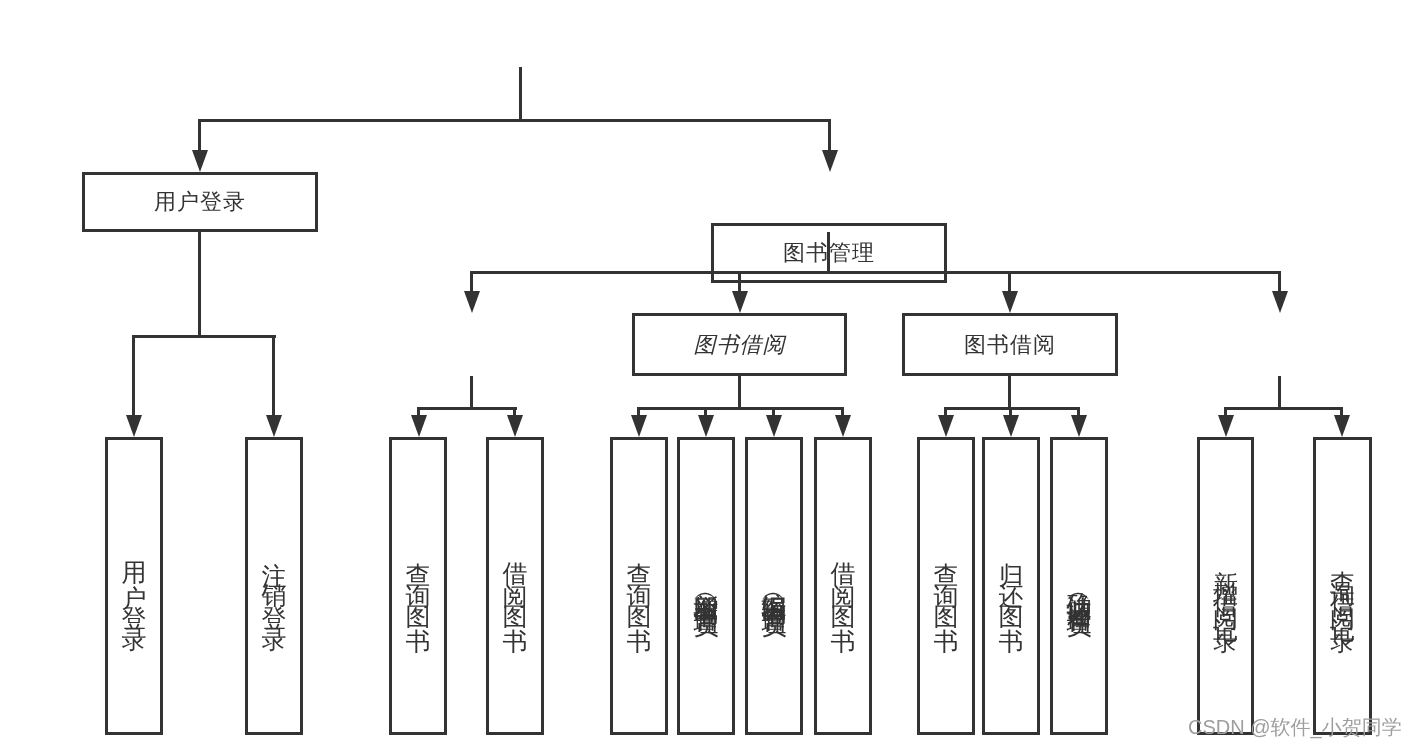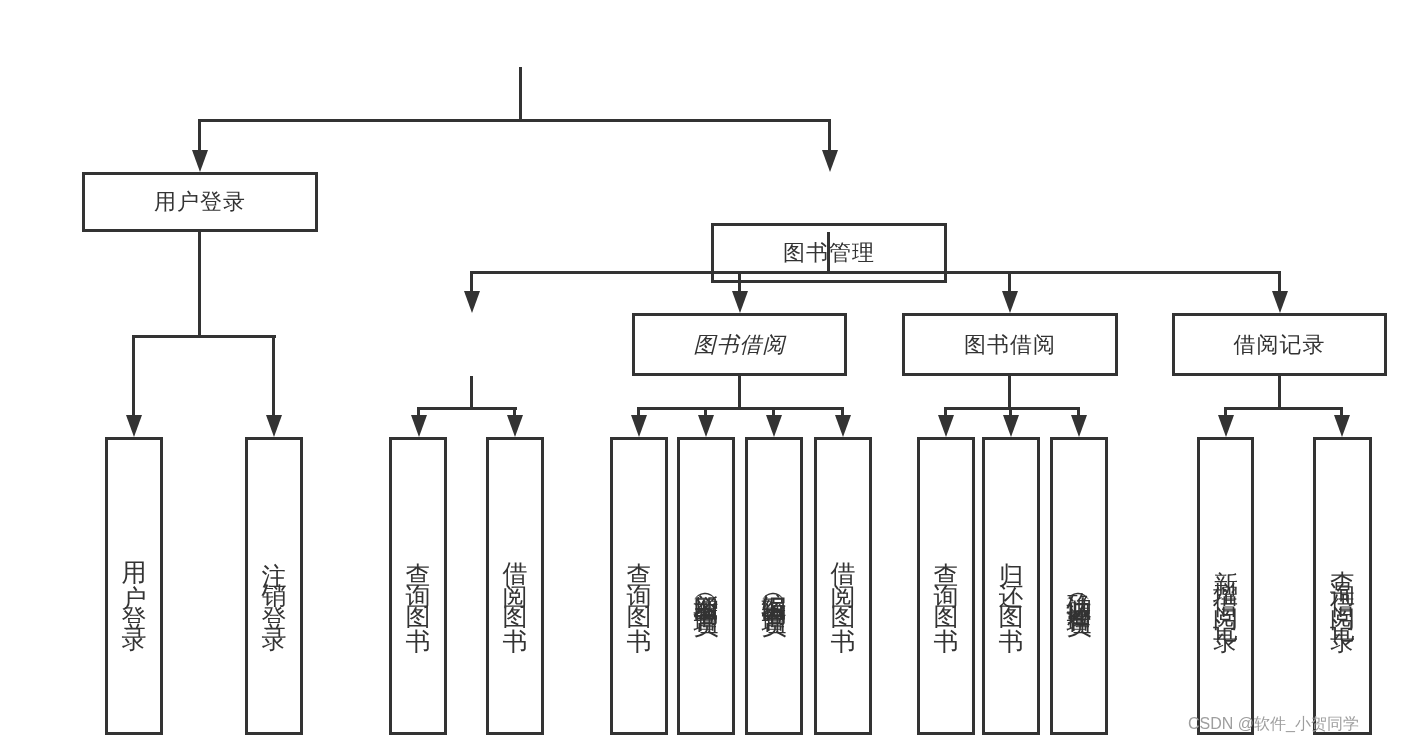--- a/index.html
+++ b/index.html
@@ -28,21 +28,21 @@
   .vline{position:absolute;width:3px;background:var(--line,#333333);}
   .hline{position:absolute;height:3px;background:var(--line,#333333);}
   .arrowhead{
     position:absolute;width:0;height:0;
     border-left:8px solid transparent;
     border-right:8px solid transparent;
     border-top:22px solid var(--line,#333333);
   }
   .watermark{
     position:absolute;
-    font-size:16px;
+    font-size:20px;
     color:var(--wm,#9e9e9e);
     white-space:nowrap;
   }
 </style>
 </head>
 <body>
 
 <div id="canvas" style="--line: #333333; --text: #333333; --wm: #9e9e9e; --bg: #ffffff;">
 
 
@@ -56,23 +56,20 @@
 
 
   <div class="node h-node" style="left:632px;top:313px;width:215px;height:63px;font-style:italic;">
     <span>图书借阅</span>
   </div>
 
   <div class="node h-node" style="left:902px;top:313px;width:216px;height:63px;">
     <span>图书借阅</span>
   </div>
 
-  <div class="node h-node" style="left:1172px;top:313px;width:215px;height:63px;">
-    <span>借阅记录</span>
-  </div>
 
   <div class="node v-node" style="left: 105px; top: 437px; width: 58px; height: 298px; letter-spacing: 22px;">用户登录</div>
   <div class="node v-node" style="left: 245px; top: 437px; width: 58px; height: 298px; letter-spacing: 22px;">注销登录</div>
 
   <div class="node v-node" style="left: 389px; top: 437px; width: 58px; height: 298px; letter-spacing: 22px;">查询图书</div>
   <div class="node v-node" style="left: 486px; top: 437px; width: 58px; height: 298px; letter-spacing: 22px;">借阅图书</div>
 
   <div class="node v-node" style="left: 610px; top: 437px; width: 58px; height: 298px; letter-spacing: 22px;">查询图书</div>
   <div class="node v-node" style="left: 677px; top: 437px; width: 58px; height: 298px; letter-spacing: 3px;">新增图书（管理员）</div>
   <div class="node v-node" style="left: 745px; top: 437px; width: 58px; height: 298px; letter-spacing: 3px;">编辑图书（管理员）</div>

